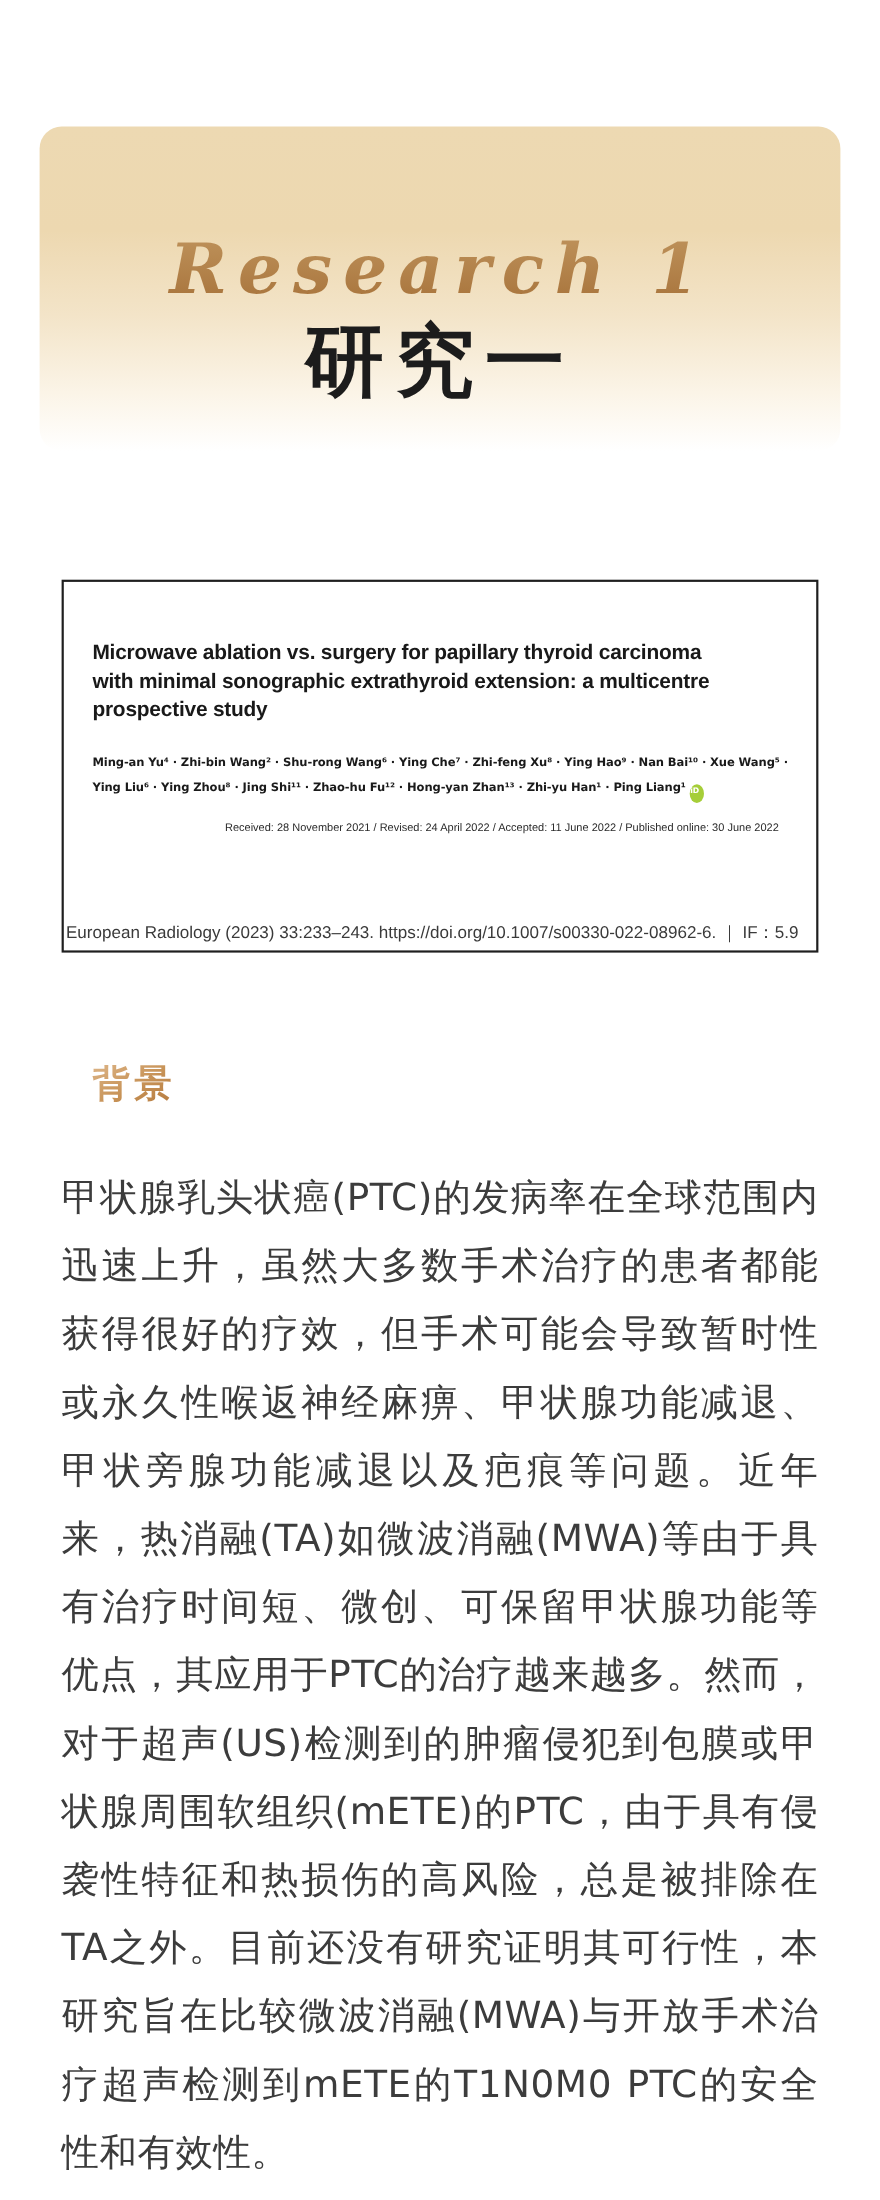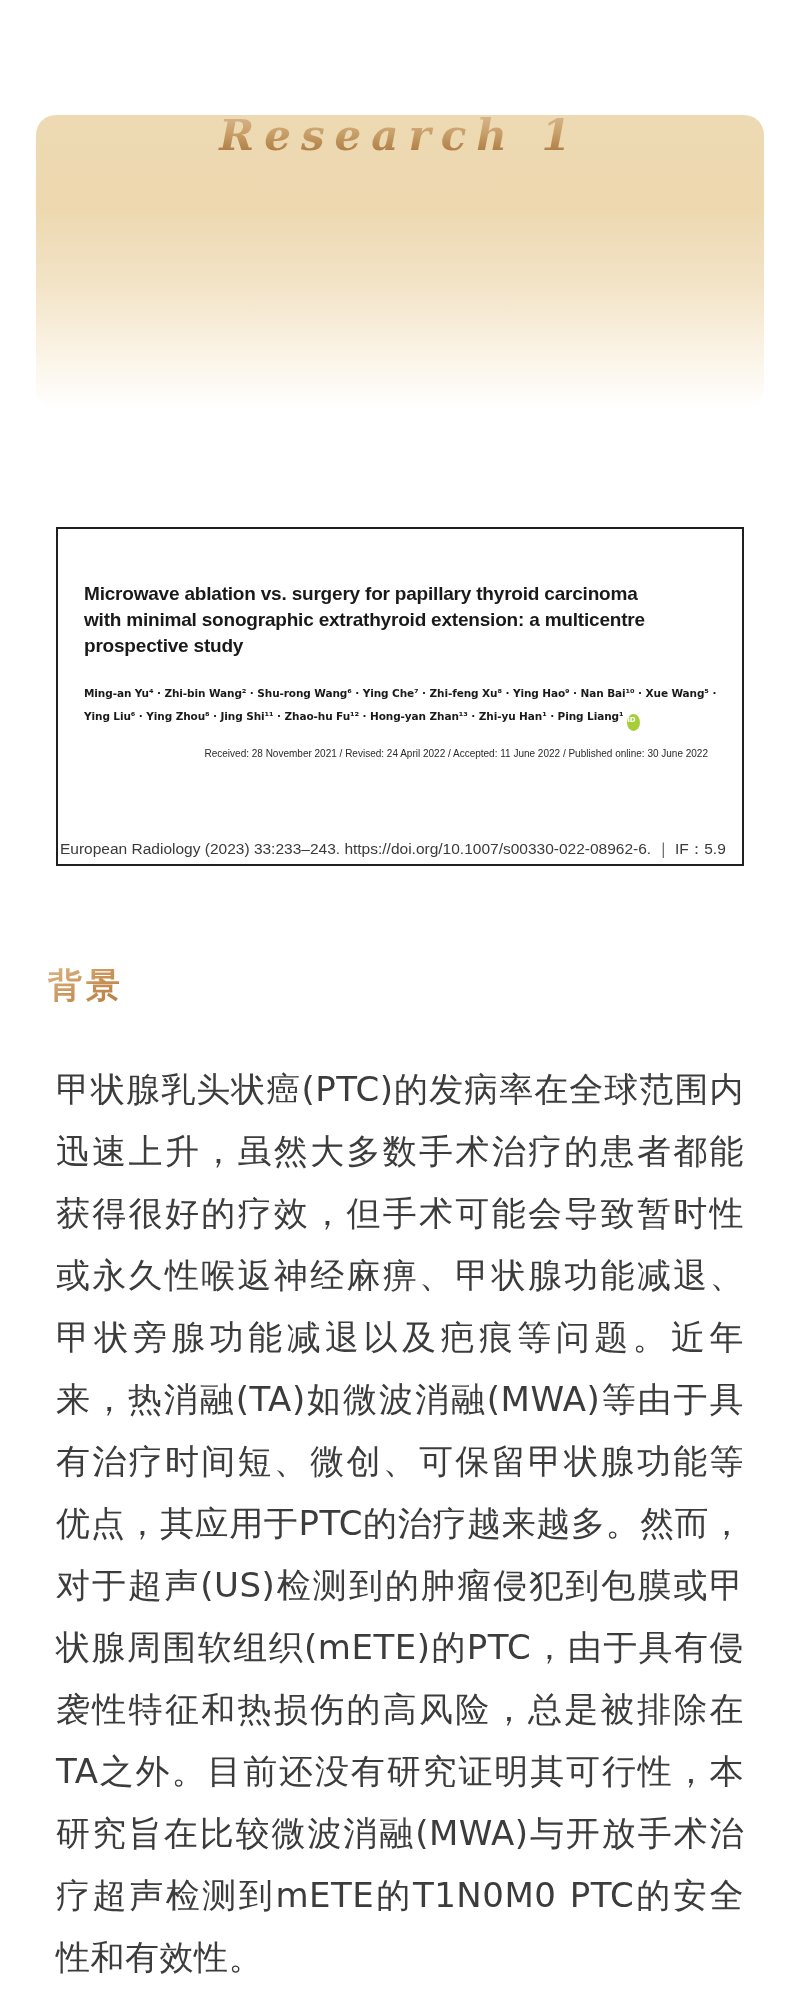--- a/index.html
+++ b/index.html
@@ -15,24 +15,25 @@
   .banner {
     width: 728px;
     height: 295px;
     margin: 115px auto 0;
     border-radius: 20px;
     background: linear-gradient(180deg,
       #edd9b2 0%, #edd8b0 32%, #f3e4c8 58%, #fbf4e7 82%, #ffffff 100%);
     text-align: center;
   }
   .script-title {
+    padding-top: 98px;
     font-family: "DejaVu Serif", serif;
     font-style: italic;
     font-weight: bold;
-    font-size: 42px;
+    font-size: 63px;
     line-height: 1;
     letter-spacing: 10px;
     background: linear-gradient(180deg, #d7b68e 0%, #c79e67 45%, #a8743c 100%);
     -webkit-background-clip: text;
     background-clip: text;
     color: transparent;
     display: block;
   }
   .cn-title {
     margin-top: 16px;
@@ -108,21 +109,21 @@
     padding: 0 13px 5px 2px;
     font-size: 15.5px;
     line-height: 20px;
     color: #3a3a3a;
     white-space: nowrap;
     overflow: hidden;
   }
 
   
   .section-heading {
-    margin: 102px 48px 0;
+    margin: 102px 84px 0;
     font-family: "DejaVu Serif", "Liberation Serif", serif;
     font-weight: bold;
     font-size: 34px;
     line-height: 1;
     letter-spacing: 4px;
     background: linear-gradient(150deg, #dcb486 0%, #c79256 55%, #b67c41 100%);
     -webkit-background-clip: text;
     background-clip: text;
     color: transparent;
     display: inline-block;
@@ -138,20 +139,21 @@
     color: #3c3c3c;
     text-align: justify;
     letter-spacing: 0.5px;
   }
 </style>
 </head>
 <body>
 
 <div class="banner">
   <span class="script-title">Research 1</span>
+  <span class="cn-title">研究一</span>
 </div>
 
 <div class="paper-card">
   <div class="paper-inner">
     <div class="paper-title">Microwave ablation vs. surgery for papillary thyroid carcinoma
 with minimal sonographic extrathyroid extension: a multicentre
 prospective study</div>
     <div class="paper-authors">
       <div>Ming-an Yu⁴ · Zhi-bin Wang² · Shu-rong Wang⁶ · Ying Che⁷ · Zhi-feng Xu⁸ · Ying Hao⁹ · Nan Bai¹⁰ · Xue Wang⁵ ·</div>
       <div><span>Ying Liu⁶ · Ying Zhou⁸ · Jing Shi¹¹ · Zhao-hu Fu¹² · Hong-yan Zhan¹³ · Zhi-yu Han¹ · Ping Liang¹</span><span class="orcid-icon">iD</span></div>

